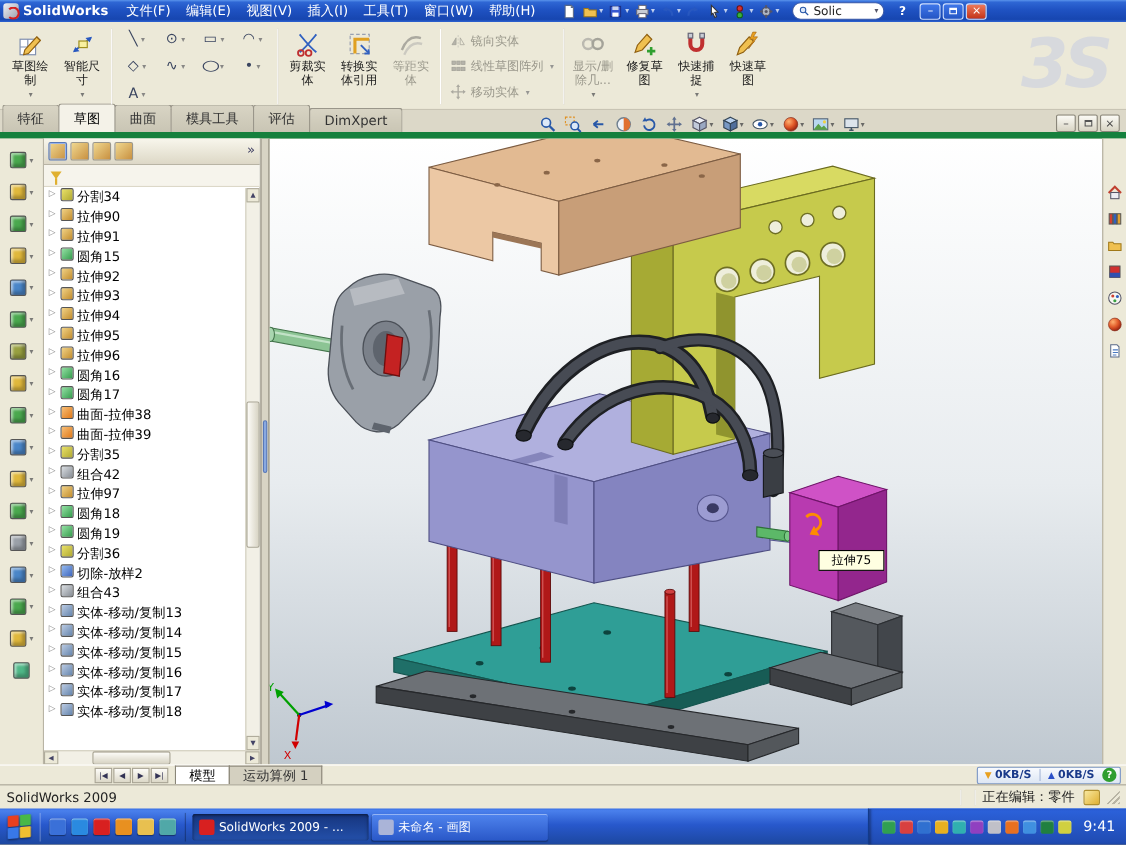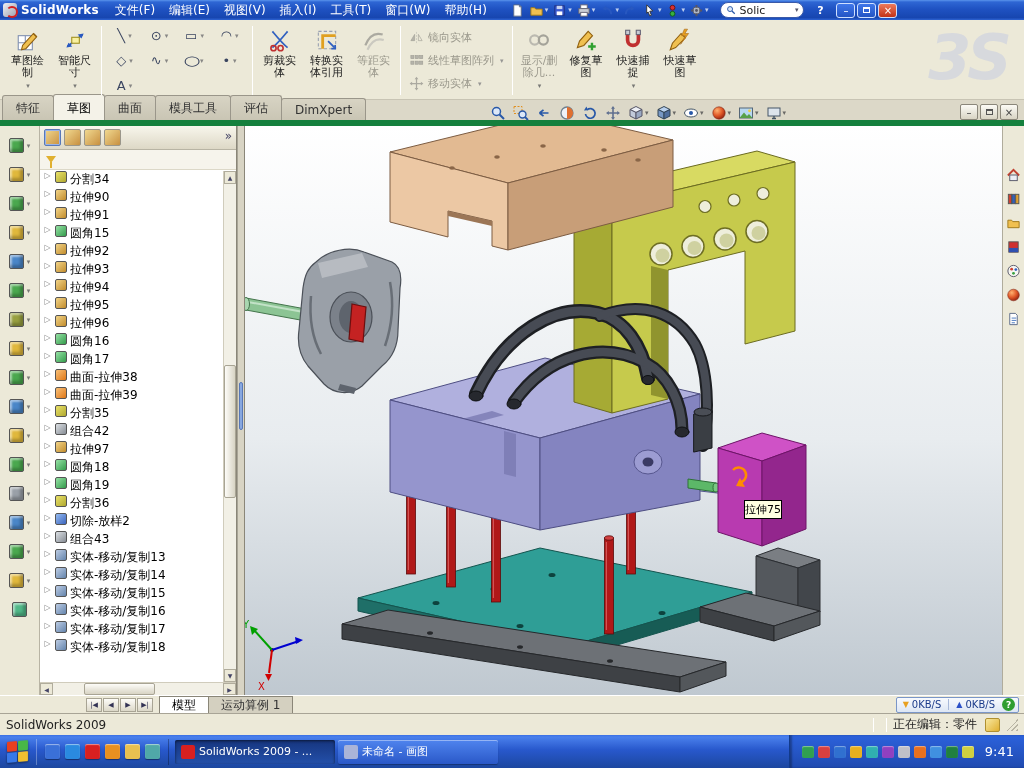--- a/index.html
+++ b/index.html
@@ -103,36 +103,36 @@
 .hscroll .lt::before{content:"◀"}.hscroll .rt::before{content:"▶"}
 .hscroll .track{flex:1;position:relative;height:100%}
 .hscroll .thumb{position:absolute;left:18%;width:42%;top:0;height:12px;background:linear-gradient(#fdfcf8,#d8d4c4);border:1px solid #a8a494;border-radius:2px}
 .hscroll .rt{margin-left:auto}
 
 .splitter{position:absolute;left:237px;top:126px;width:8px;height:569px;background:#d8d4c4;border-left:1px solid #a8a496;border-right:1px solid #8a8678}
 .splitter .grab{position:absolute;top:45%;left:1px;width:4px;height:48px;background:#88a8e0;border:1px solid #5878b8;border-radius:2px}
 
 .viewport{position:absolute;left:245px;top:126px;width:757px;height:569px;overflow:hidden}
 .viewport svg.scene{position:absolute;left:0;top:0}
-.vtooltip{position:absolute;left:499px;top:374px;background:#ffffe1;border:1px solid #000;font-size:11px;padding:1px 0;color:#000;white-space:nowrap}
+.vtooltip{position:absolute;left:499px;top:374px;background:#ffffe1;border:1px solid #000;font-size:11px;padding:1px 11px;color:#000;white-space:nowrap}
 
 .rightpane{position:absolute;right:0;top:126px;width:22px;height:569px;background:#ece9d8;border-left:1px solid #b0ac9c;display:flex;flex-direction:column;align-items:center;padding-top:40px;gap:7px}
 .rpi{width:17px;height:17px;display:flex;align-items:center;justify-content:center;border:1px solid transparent;border-radius:2px}
 .rpi svg{width:16px;height:16px}
 
 
 .modelrow{position:absolute;left:0;top:695px;width:1024px;height:18px;background:#ece9d8;border-top:1px solid #fff;display:flex;align-items:center}
 .vcr{display:flex;margin-left:86px;gap:1px}
 .vcr span{width:16px;height:14px;border:1px solid #a8a494;background:linear-gradient(#fdfcf8,#dcd8c8);color:#335;font-size:7px;display:flex;align-items:center;justify-content:center}
 .vcr .b1::before{content:"|◀"}.vcr .b2::before{content:"◀"}.vcr .b3::before{content:"▶"}.vcr .b4::before{content:"▶|"}
 .mtabs{display:flex;margin-left:6px;height:100%;align-items:stretch}
 .mtab{font-size:12px;padding:1px 12px 0;border:1px solid #8a8678;border-bottom:none;background:#d4d0c0;color:#333;margin-right:-1px;display:flex;align-items:center}
 .mtab.active{background:#fff;color:#000}
 .netwidget{margin-left:auto;margin-right:5px;display:flex;align-items:center;height:16px;border:1px solid #7a96c8;background:linear-gradient(#f8fafe,#dde6f4);border-radius:2px;padding:0 3px;gap:4px}
-.netseg{display:flex;align-items:center;gap:3px;font-size:10px;font-weight:normal;color:#1a3a8a;padding:0 3px}
+.netseg{display:flex;align-items:center;gap:3px;font-size:10px;font-weight:bold;color:#1a3a8a;padding:0 3px}
 .netseg.dn::before{content:"▼";color:#e8a020;font-size:8px}
 .netseg.up::before{content:"▲";color:#2b50c8;font-size:8px}
 .netdiv{width:1px;height:11px;background:#a8b8d8}
 .nethelp{width:13px;height:13px;border-radius:50%;background:#2f9e30;color:#fff;font-size:9px;font-weight:bold;display:flex;align-items:center;justify-content:center}
 
 
 .statusbar{position:absolute;left:0;top:713px;width:1024px;height:22px;background:#ece9d8;border-top:1px solid #a8a496;display:flex;align-items:center;padding:0 6px;font-size:12px;color:#222}
 .statusbar .ssep{width:1px;height:14px;background:#b8b4a4;border-right:1px solid #fff;margin:0 6px}
 .statusbar .mode{margin-left:auto}
 .statusbar .sicon{width:15px;height:14px;border:1px solid #b09030;background:linear-gradient(135deg,#f8e8a0,#e0b030);border-radius:2px;margin-left:8px}

